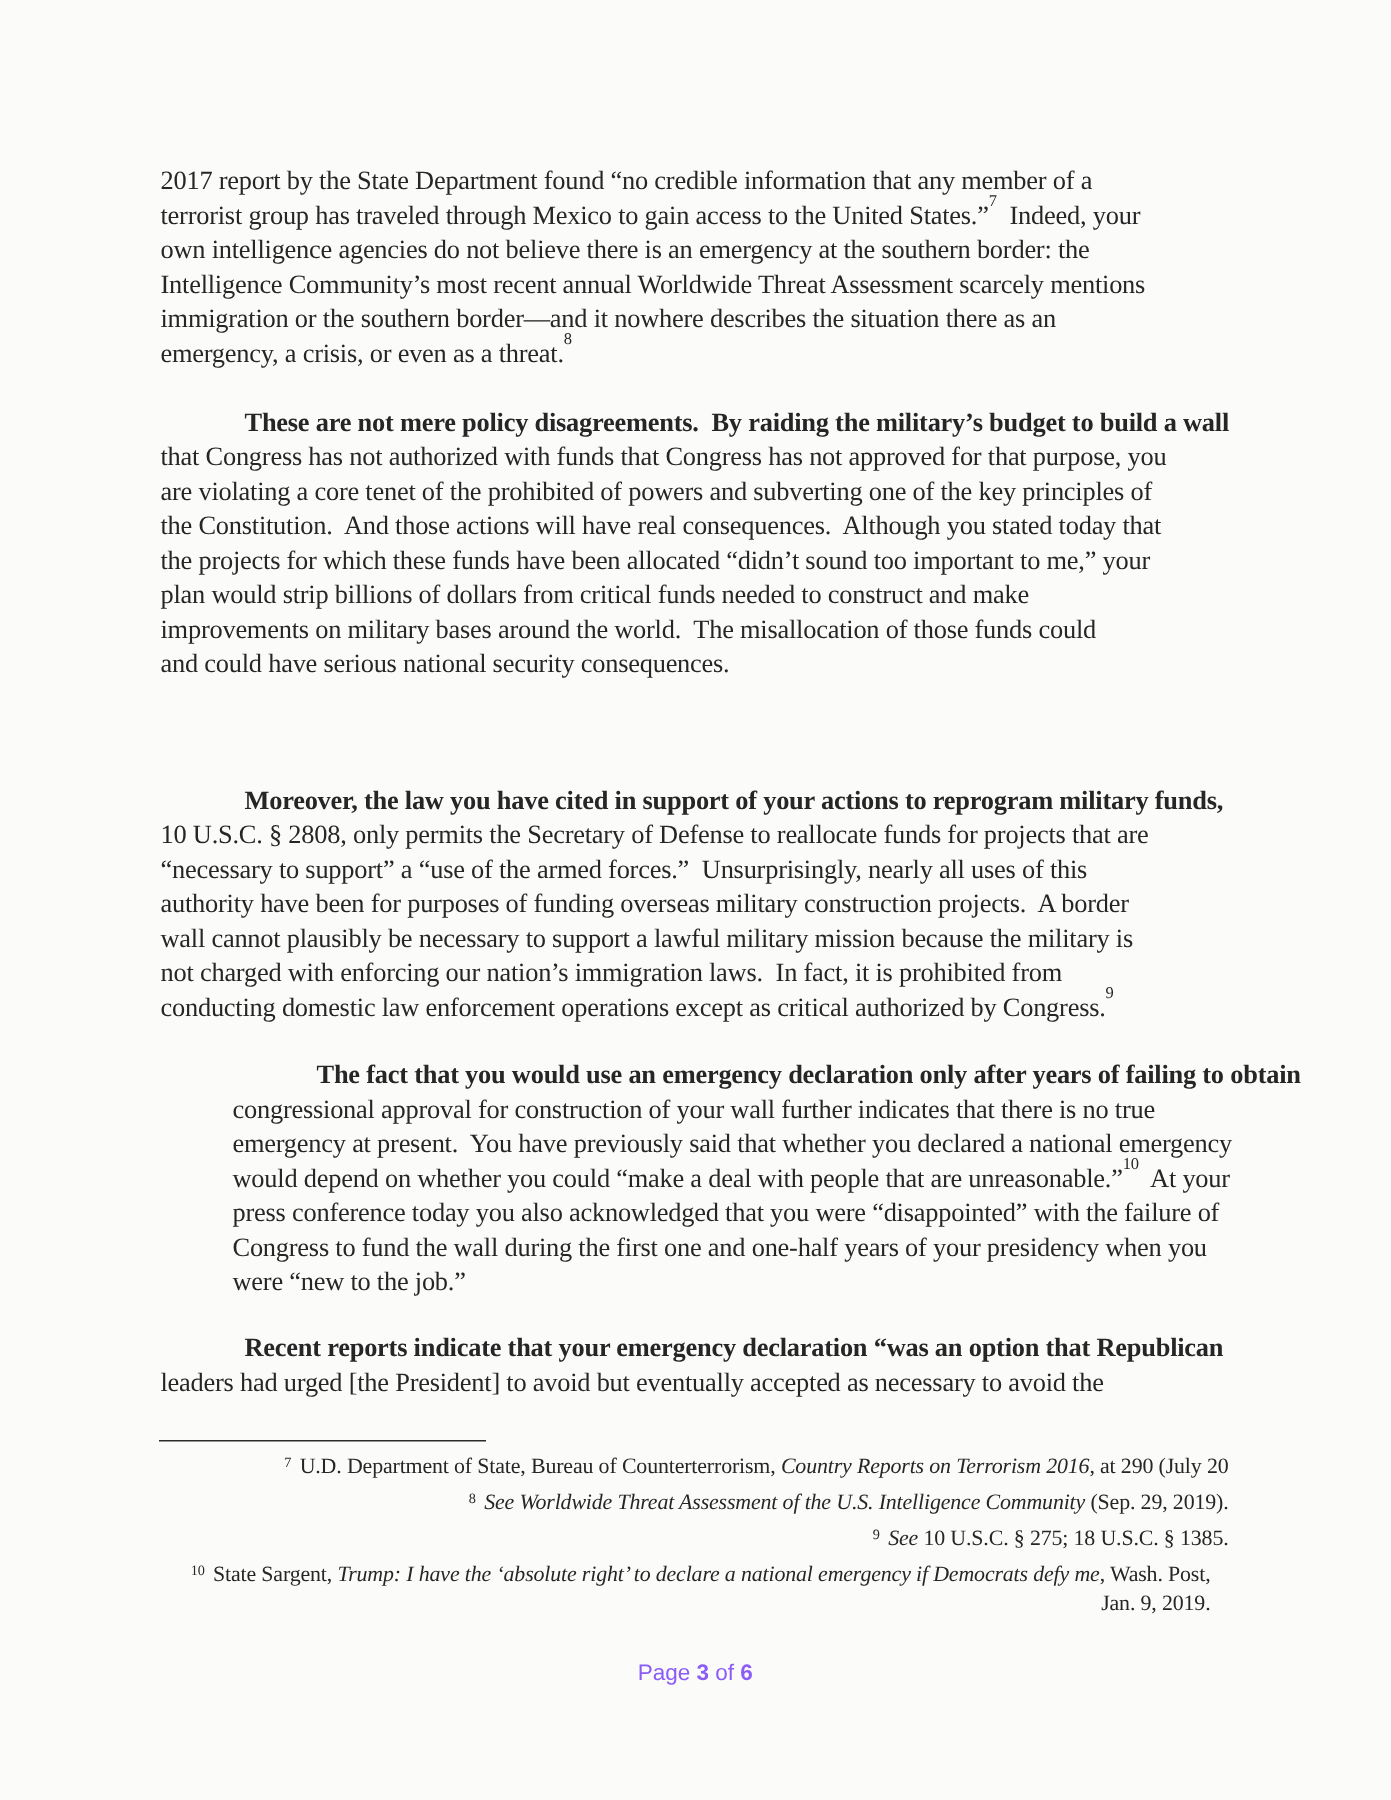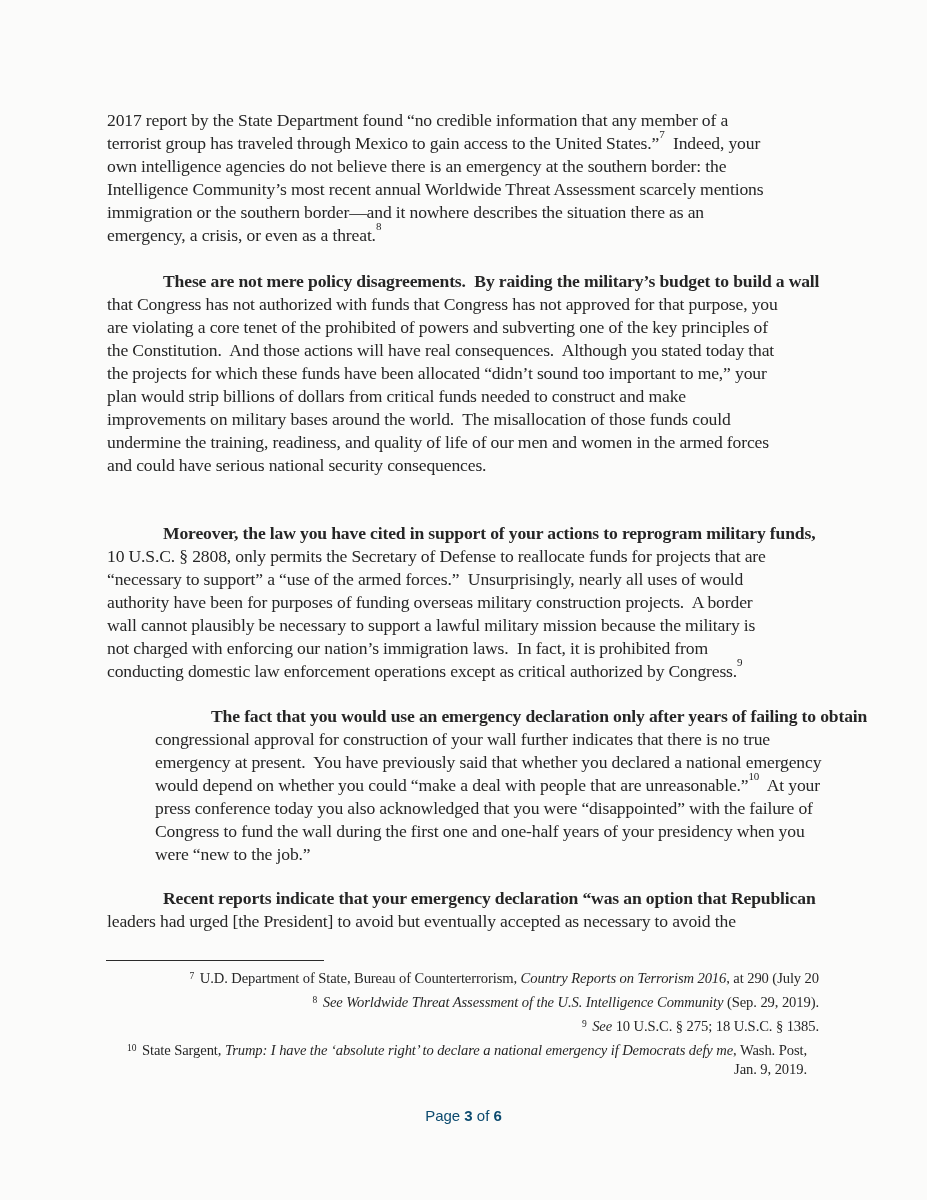--- a/index.html
+++ b/index.html
@@ -71,21 +71,21 @@
   }
   .fn i { font-style: italic; }
   .page-num {
     position: absolute;
     left: 0;
     width: 927px;
     top: 1107px;
     text-align: center;
     font-family: "Liberation Sans", "DejaVu Sans", sans-serif;
     font-size: 15px;
-    color: #0c4a6e;
+    color: #8b5cf6;
   }
   .page-num b { font-weight: bold; }
 </style>
 </head>
 <body>
 
 <div class="page">
 
   <div id="p1" class="body-text">
     <span class="line">2017 report by the State Department found “no credible information that any member of a</span>
@@ -97,28 +97,27 @@
   </div>
 
   <div id="p2" class="body-text">
     <span class="line first-indent" style="white-space:pre">These are not mere policy disagreements.  By raiding the military’s budget to build a wall</span>
     <span class="line">that Congress has not authorized with funds that Congress has not approved for that purpose, you</span>
     <span class="line">are violating a core tenet of the prohibited of powers and subverting one of the key principles of</span>
     <span class="line" style="white-space:pre">the Constitution.  And those actions will have real consequences.  Although you stated today that</span>
     <span class="line">the projects for which these funds have been allocated “didn’t sound too important to me,” your</span>
     <span class="line">plan would strip billions of dollars from critical funds needed to construct and make</span>
     <span class="line" style="white-space:pre">improvements on military bases around the world.  The misallocation of those funds could</span>
-    <span class="line">undermine the training, readiness, and quality of life of our men and women in the armed forces</span>
     <span class="line">and could have serious national security consequences.</span>
   </div>
 
   <div id="p3" class="body-text">
     <span class="line first-indent">Moreover, the law you have cited in support of your actions to reprogram military funds,</span>
     <span class="line">10 U.S.C. § 2808, only permits the Secretary of Defense to reallocate funds for projects that are</span>
-    <span class="line" style="white-space:pre">“necessary to support” a “use of the armed forces.”  Unsurprisingly, nearly all uses of would</span>
+    <span class="line" style="white-space:pre">“necessary to support” a “use of the armed forces.”  Unsurprisingly, nearly all uses of this</span>
     <span class="line" style="white-space:pre">authority have been for purposes of funding overseas military construction projects.  A border</span>
     <span class="line">wall cannot plausibly be necessary to support a lawful military mission because the military is</span>
     <span class="line" style="white-space:pre">not charged with enforcing our nation’s immigration laws.  In fact, it is prohibited from</span>
     <span class="line"><span>conducting domestic law enforcement operations except as critical authorized by Congress.</span><span class="sup">9</span></span>
   </div>
 
   <div id="p4" class="body-text">
     <span class="line first-indent">The fact that you would use an emergency declaration only after years of failing to obtain</span>
     <span class="line">congressional approval for construction of your wall further indicates that there is no true</span>
     <span class="line" style="white-space:pre">emergency at present.  You have previously said that whether you declared a national emergency</span>

